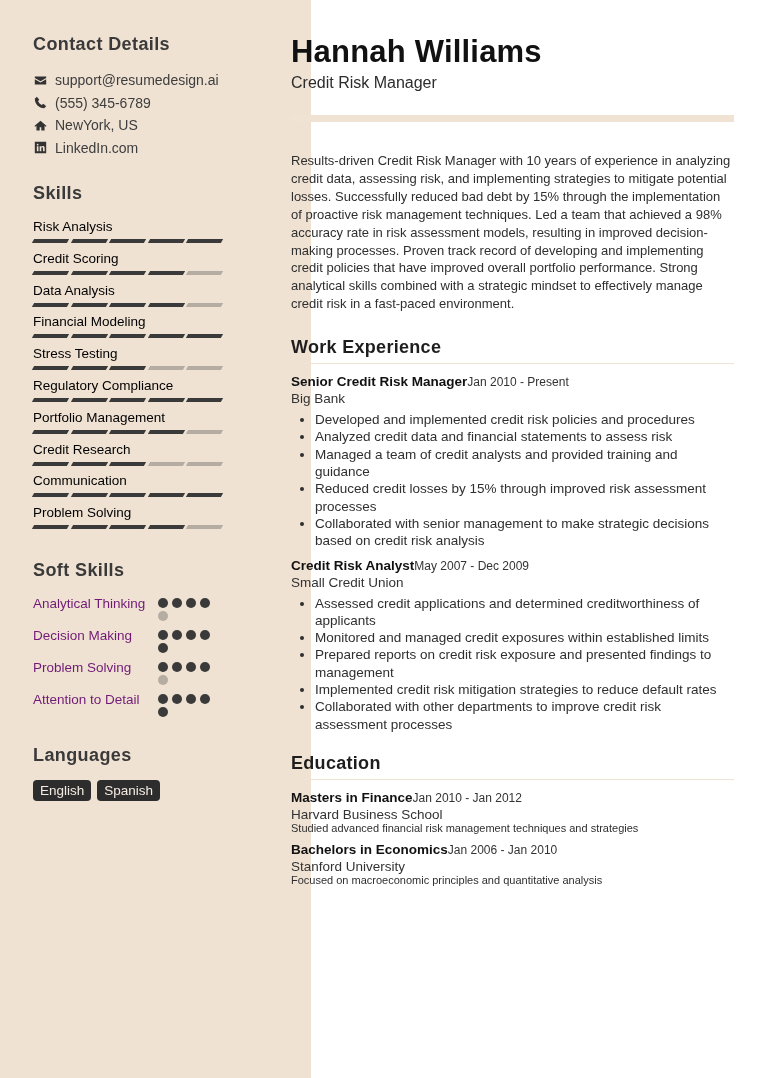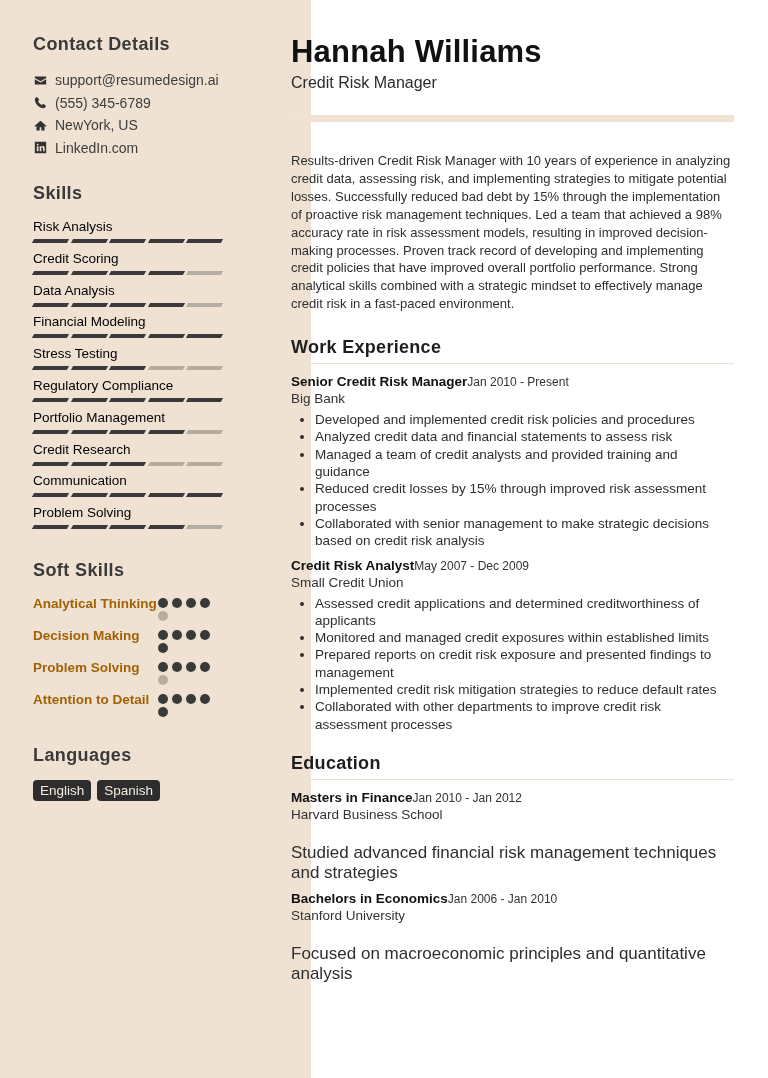--- a/index.html
+++ b/index.html
@@ -15,42 +15,42 @@
   .contact-list .ic svg { width: 13px; height: 13px; fill: #333; }
 
   .skills { margin-bottom: 24px; }
   .skill { height: 31.8px; }
   .skill-name { font-size: 13.5px; color: #000000; line-height: 17px; display: block; }
   .bar { display: flex; gap: 4px; margin-top: 4px; width: 189px; }
   .seg { flex: 1; height: 4px; background: #3a3a3a; transform: skewX(-30deg); }
   .seg.off { background: #b5aca2; }
 
   .soft { margin-bottom: 28px; }
-  .soft-row { display: flex; font-size: 13.5px; color: #a16207; line-height: 17px; margin-bottom: 6px; font-weight: bold; }
+  .soft-row { display: flex; font-size: 13.5px; color: #701a75; line-height: 17px; margin-bottom: 6px; }
   .soft-name { width: 125px; }
   .dots { width: 56px; display: flex; flex-wrap: wrap; gap: 3px 4px; padding-top: 3px; }
   .dot { width: 10px; height: 10px; border-radius: 50%; background: #3a3a3a; }
   .dot.off { background: #b5aca2; }
 
   .langs { display: flex; gap: 6px; }
   .lang { background: #2d2d2d; color: #f4ece3; font-size: 13.5px; padding: 3px 7px; border-radius: 4px; }
 
   .name { font-size: 31px; font-weight: bold; color: #111; letter-spacing: 0.2px; line-height: 36px; }
   .role { font-size: 16px; color: #2c2c2c; margin-top: 4px; }
   .accent-bar { height: 7px; background: #f1e3d3; margin-top: 23px; margin-bottom: 30px; }
   .summary { font-size: 13px; line-height: 17.9px; color: #2f2f2f; margin-bottom: 24px; }
 
   .sec-h { font-size: 18px; font-weight: bold; color: #1e1e1e; letter-spacing: 0.3px; padding-bottom: 5px; border-bottom: 1px solid #efe3d6; margin-bottom: 10px; }
   .entry { margin-bottom: 8px; }
   .entry-top { display: flex; align-items: baseline; }
   .entry-title { font-size: 13.5px; font-weight: bold; color: #111; }
   .entry-date { font-size: 12px; color: #333; }
   .entry-org { font-size: 13.5px; color: #333; margin-top: 2px; }
   .bullets { list-style: disc; padding-left: 24px; margin-top: 5px; font-size: 13.5px; line-height: 17.3px; color: #2f2f2f; }
-  .edu-desc { font-size: 17px; color: #2f2f2f; margin-top: 21px; }
+  .edu-desc { font-size: 11px; color: #2f2f2f; margin-top: 0; }
   .work { margin-bottom: 20px; }
 </style>
 </head>
 <body>
 
 <aside class="sidebar">
   <section>
     <h2 class="side-h">Contact Details</h2>
     <ul class="contact-list">
       <li>

